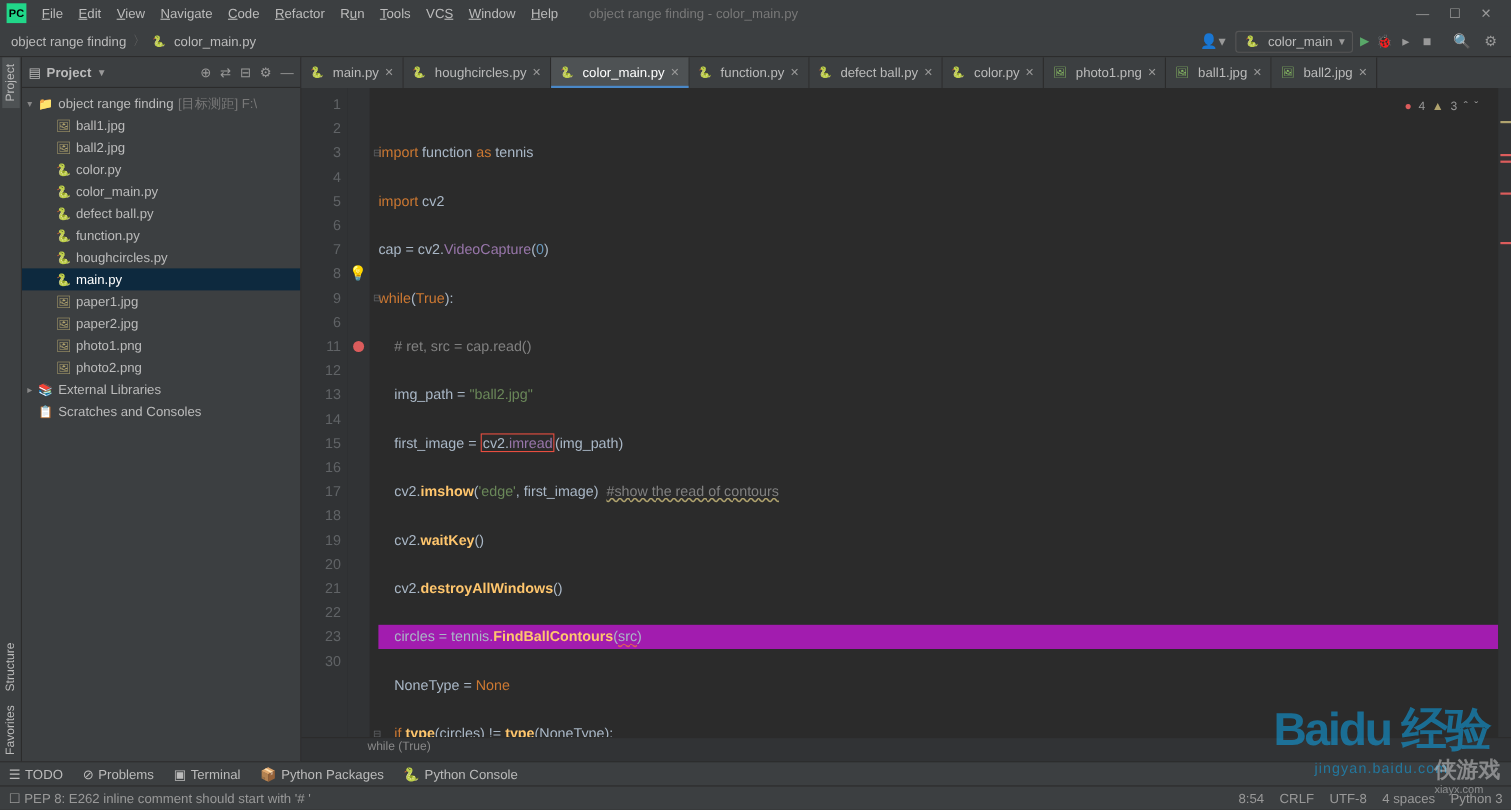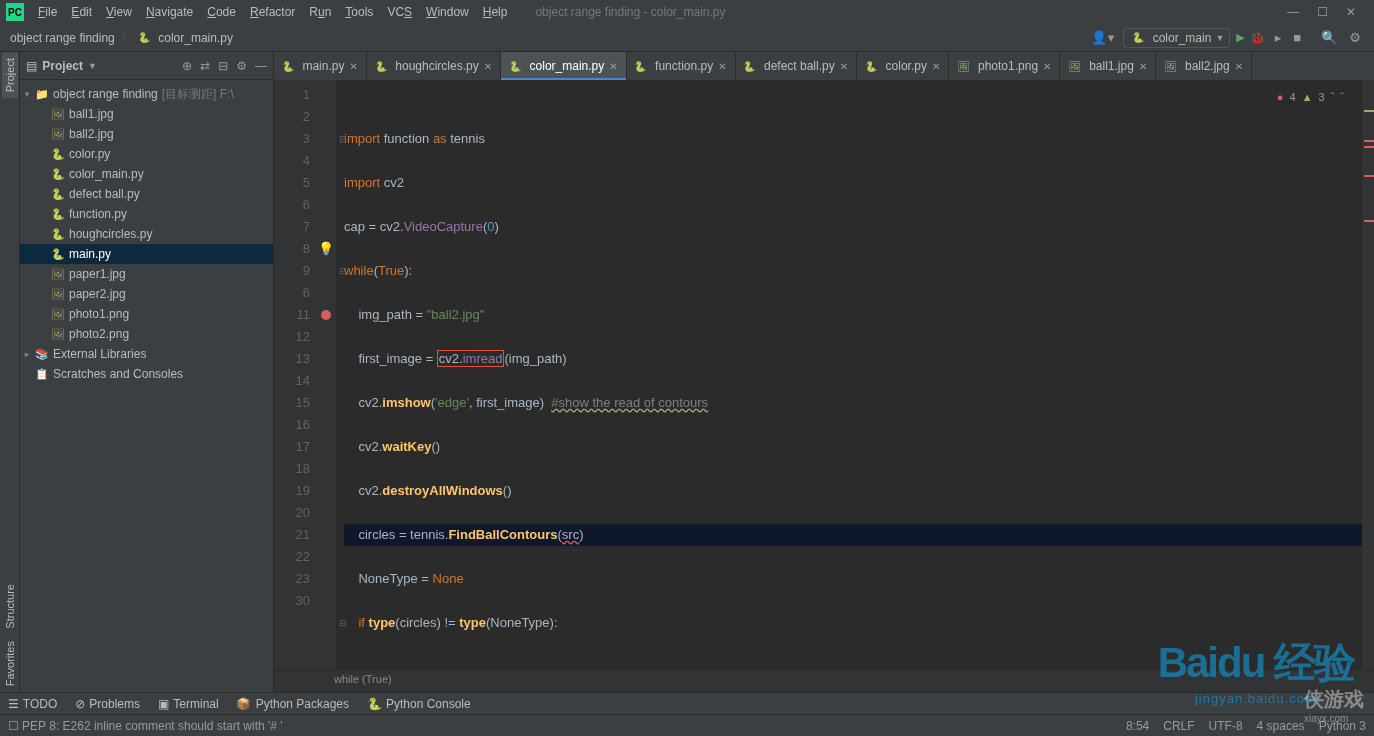--- a/index.html
+++ b/index.html
@@ -48,21 +48,21 @@
 .tab.active::after { content:""; position:absolute; bottom:0; left:0; right:0; height:2px; background:#4a88c7; }
 .tab-close { color:#999; font-size:10px; }
 .editor-body { flex:1; display:flex; position:relative; overflow:hidden; }
 .gutter-lines { width:42px; background:#313335; text-align:right; padding:4px 6px 0 0; color:#606366; font-family:Consolas,monospace; font-size:13px; line-height:22px; }
 .gutter-marks { width:20px; background:#313335; padding-top:4px; font-family:Consolas,monospace; line-height:22px; }
 .mark { height:22px; display:flex; align-items:center; justify-content:center; }
 .bulb { color:#f0a732; font-size:13px; }
 .bp { width:10px; height:10px; background:#db5c5c; border-radius:50%; }
 .code { flex:1; padding:4px 0 0 8px; font-family:Consolas,monospace; font-size:13px; line-height:22px; white-space:pre; color:#a9b7c6; position:relative; }
 .code-line { height:22px; position:relative; }
-.code-line.err-line { background:#0f172a; }
+.code-line.err-line { background:#a21caf; }
 .fold { position:absolute; left:-5px; color:#606366; font-size:9px; }
 .kw { color:#cc7832; }
 .fn { color:#ffc66d;font-weight:bold; }
 .num { color:#6897bb; }
 .str { color:#6a8759; }
 .cmt { color:#808080; }
 .attr { color:#9876aa; }
 .err-underline { text-decoration:underline wavy #db5c5c; }
 .warn-underline { text-decoration:underline wavy #b0a36e; }
 .red-box { border:1.5px solid #e84e40; padding:0 1px; }
@@ -341,20 +341,21 @@
         <div class="inspections">
           <span class="insp-err">●</span><span>4</span>
           <span class="insp-warn">▲</span><span>3</span>
           <span>ˆ</span>
           <span>ˇ</span>
         </div>
 <div class="code-line"><span class="fold">⊟</span><span class="kw">import</span> function <span class="kw">as</span> tennis</div>
 <div class="code-line"><span class="kw">import</span> cv2</div>
 <div class="code-line">cap = cv2.<span class="attr">VideoCapture</span>(<span class="num">0</span>)</div>
 <div class="code-line"><span class="fold">⊟</span><span class="kw">while</span>(<span class="kw">True</span>):</div>
+<div class="code-line">    <span class="cmt"># ret, src = cap.read()</span></div>
 <div class="code-line">    img_path = <span class="str">"ball2.jpg"</span></div>
 <div class="code-line">    first_image = <span class="red-box">cv2.<span class="attr">imread</span></span>(img_path)</div>
 <div class="code-line">    cv2.<span class="fn">imshow</span>(<span class="str">'edge'</span>, first_image)  <span class="cmt warn-underline">#show the read of contours</span></div>
 <div class="code-line">    cv2.<span class="fn">waitKey</span>()</div>
 <div class="code-line">    cv2.<span class="fn">destroyAllWindows</span>()</div>
 <div class="code-line err-line">    circles = tennis.<span class="fn">FindBallContours</span>(<span class="err-underline">src</span>)</div>
 <div class="code-line">    NoneType = <span class="kw">None</span></div>
 <div class="code-line"><span class="fold">⊟</span>    <span class="kw">if</span> <span class="fn">type</span>(circles) != <span class="fn">type</span>(NoneType):</div>
 
 

